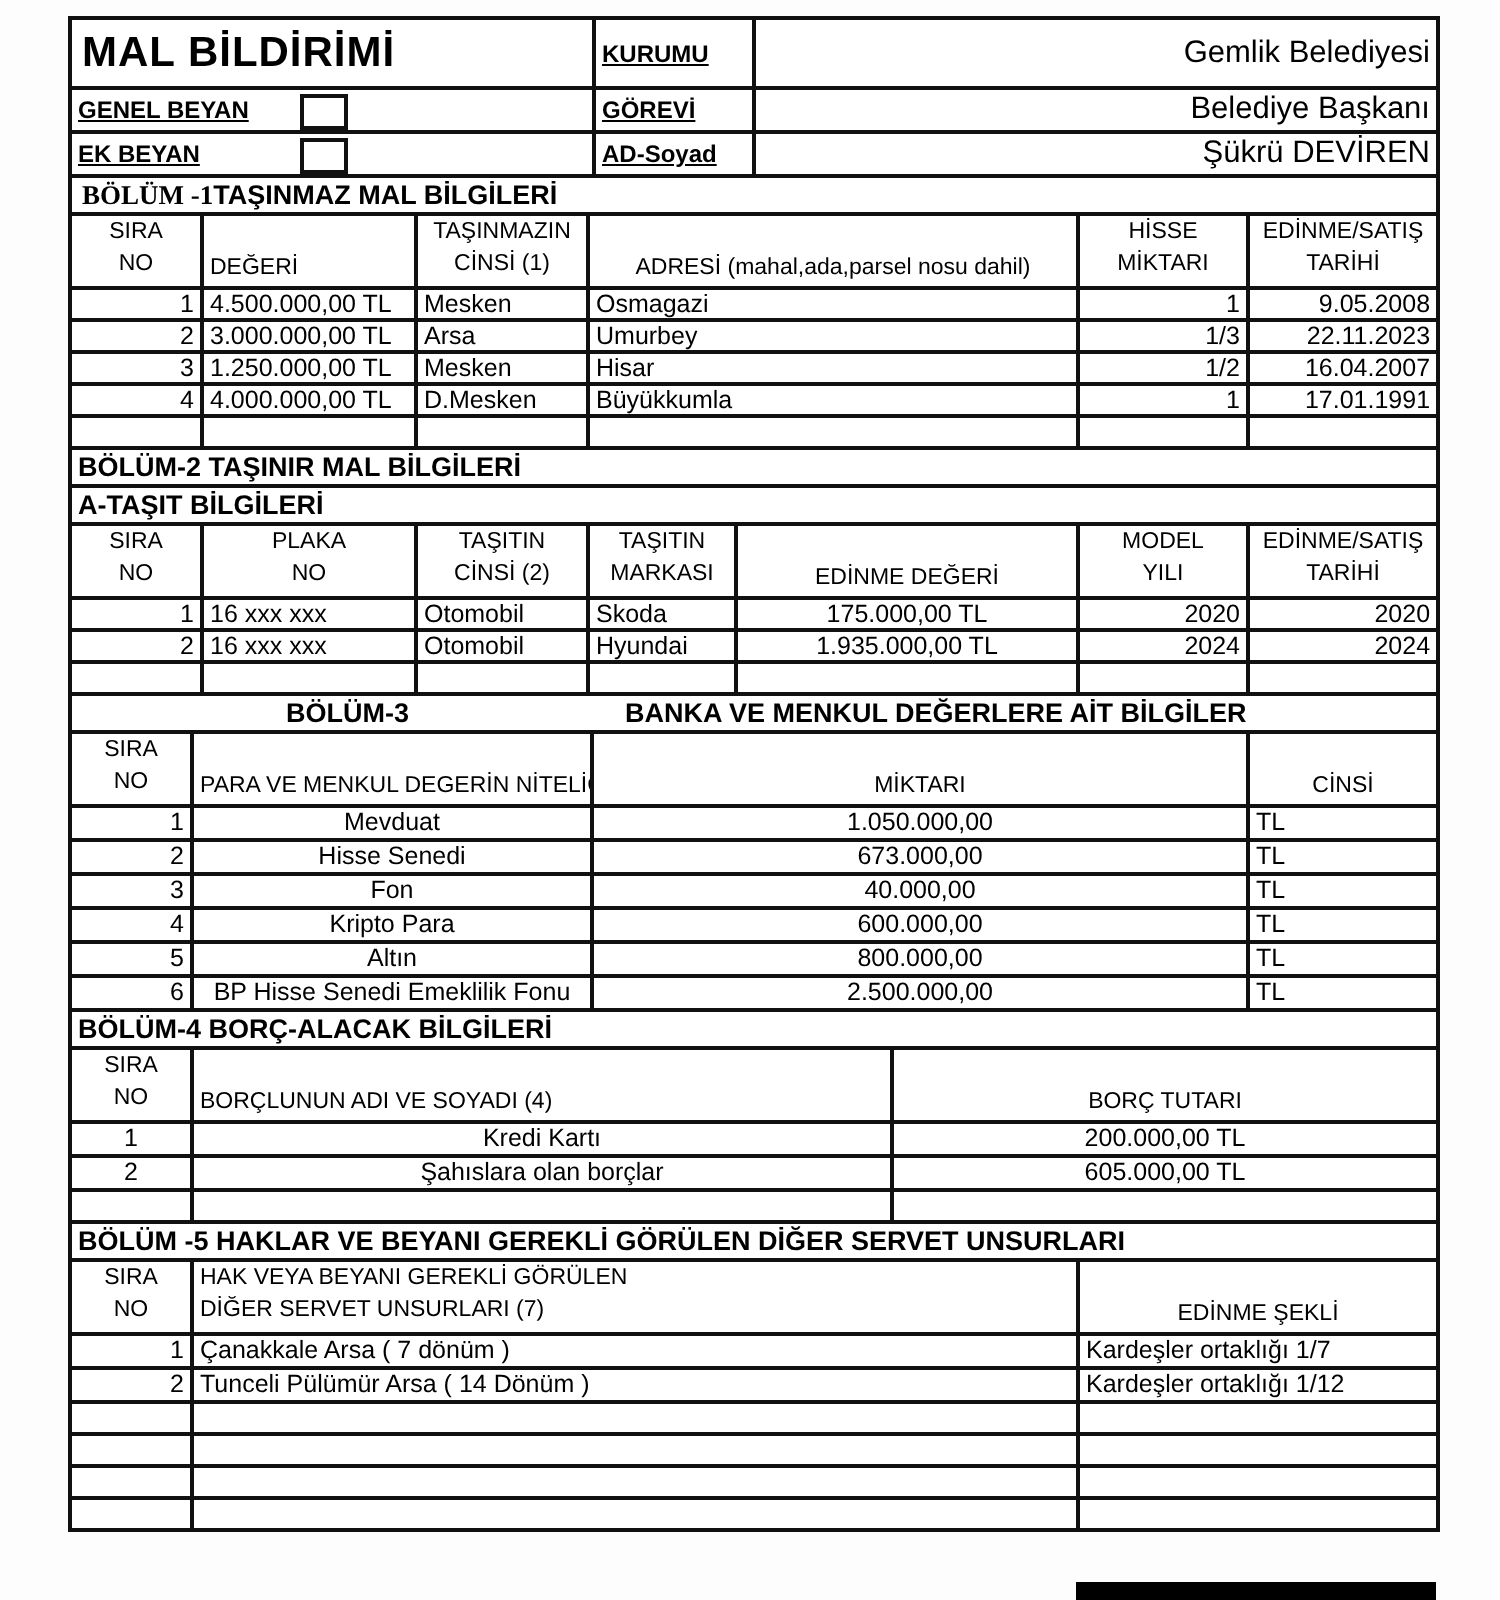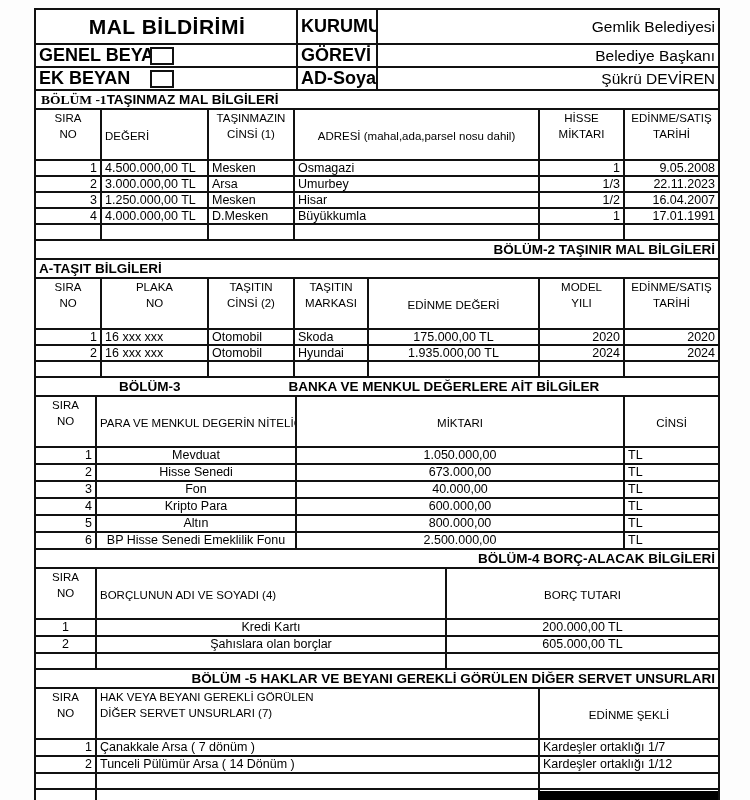--- a/index.html
+++ b/index.html
@@ -4,34 +4,34 @@
 <style>
   html,body{margin:0;padding:0;background:#fff;}
   .page{position:relative;width:750px;height:800px;background:#fdfdfd;overflow:hidden;
         font-family:"Liberation Sans",sans-serif;color:#000;}
   .doc{position:absolute;left:34px;top:8px;width:684px;}
   table{border-collapse:collapse;table-layout:fixed;width:684px;margin-top:-2px;background:#fff;}
   table.first{margin-top:0;}
   td,th{border:2px solid #111;padding:0 3px;overflow:hidden;white-space:nowrap;
         font-weight:normal;text-align:left;vertical-align:bottom;}
   
-  .title-cell{font-size:21px;font-weight:bold;height:33px;vertical-align:middle;padding-left:5px;letter-spacing:0.5px;text-align:center;}
-  .lbl{font-size:18px;font-weight:bold;height:20px;vertical-align:middle;}
+  .title-cell{font-size:21px;font-weight:bold;height:33px;vertical-align:middle;padding-left:5px;letter-spacing:0.5px;}
+  .lbl{font-size:12px;font-weight:bold;height:20px;vertical-align:middle;text-decoration:underline;}
   .val{font-size:15.5px;text-align:right;vertical-align:middle;}
   .chkcell{position:relative;}
   .chk{position:absolute;left:114px;top:2px;width:20px;height:14px;border:2px solid #111;background:#fff;}
   
   .bar{font-size:13.5px;font-weight:bold;height:17px;line-height:17px;vertical-align:middle;}
-  .bar-center{text-align:right;}
+  .bar-center{text-align:left;}
   .sp1{padding-left:2px;font-family:Liberation Serif, serif;}
   .b1gap{}
-  .b3a{margin-left:80px;}
+  .b3a{margin-left:104px;}
   .b3gap{margin-left:108px;}
   
-  .colh{font-size:11.5px;vertical-align:bottom;padding-bottom:17px;}
+  .colh{font-size:11.5px;vertical-align:bottom;padding-bottom:3px;}
   .colh div{line-height:16px;}
   .c{text-align:center;}
   .r{text-align:right;}
   .l{text-align:left;}
   
   .d{font-size:12.5px;height:14px;line-height:14px;vertical-align:middle;}
   .d19{font-size:12.5px;height:15px;line-height:15px;vertical-align:middle;}
   .empty{height:14px;}
   .cutbar{position:absolute;left:538px;top:791px;width:180px;height:9px;background:#000;}
 </style>

